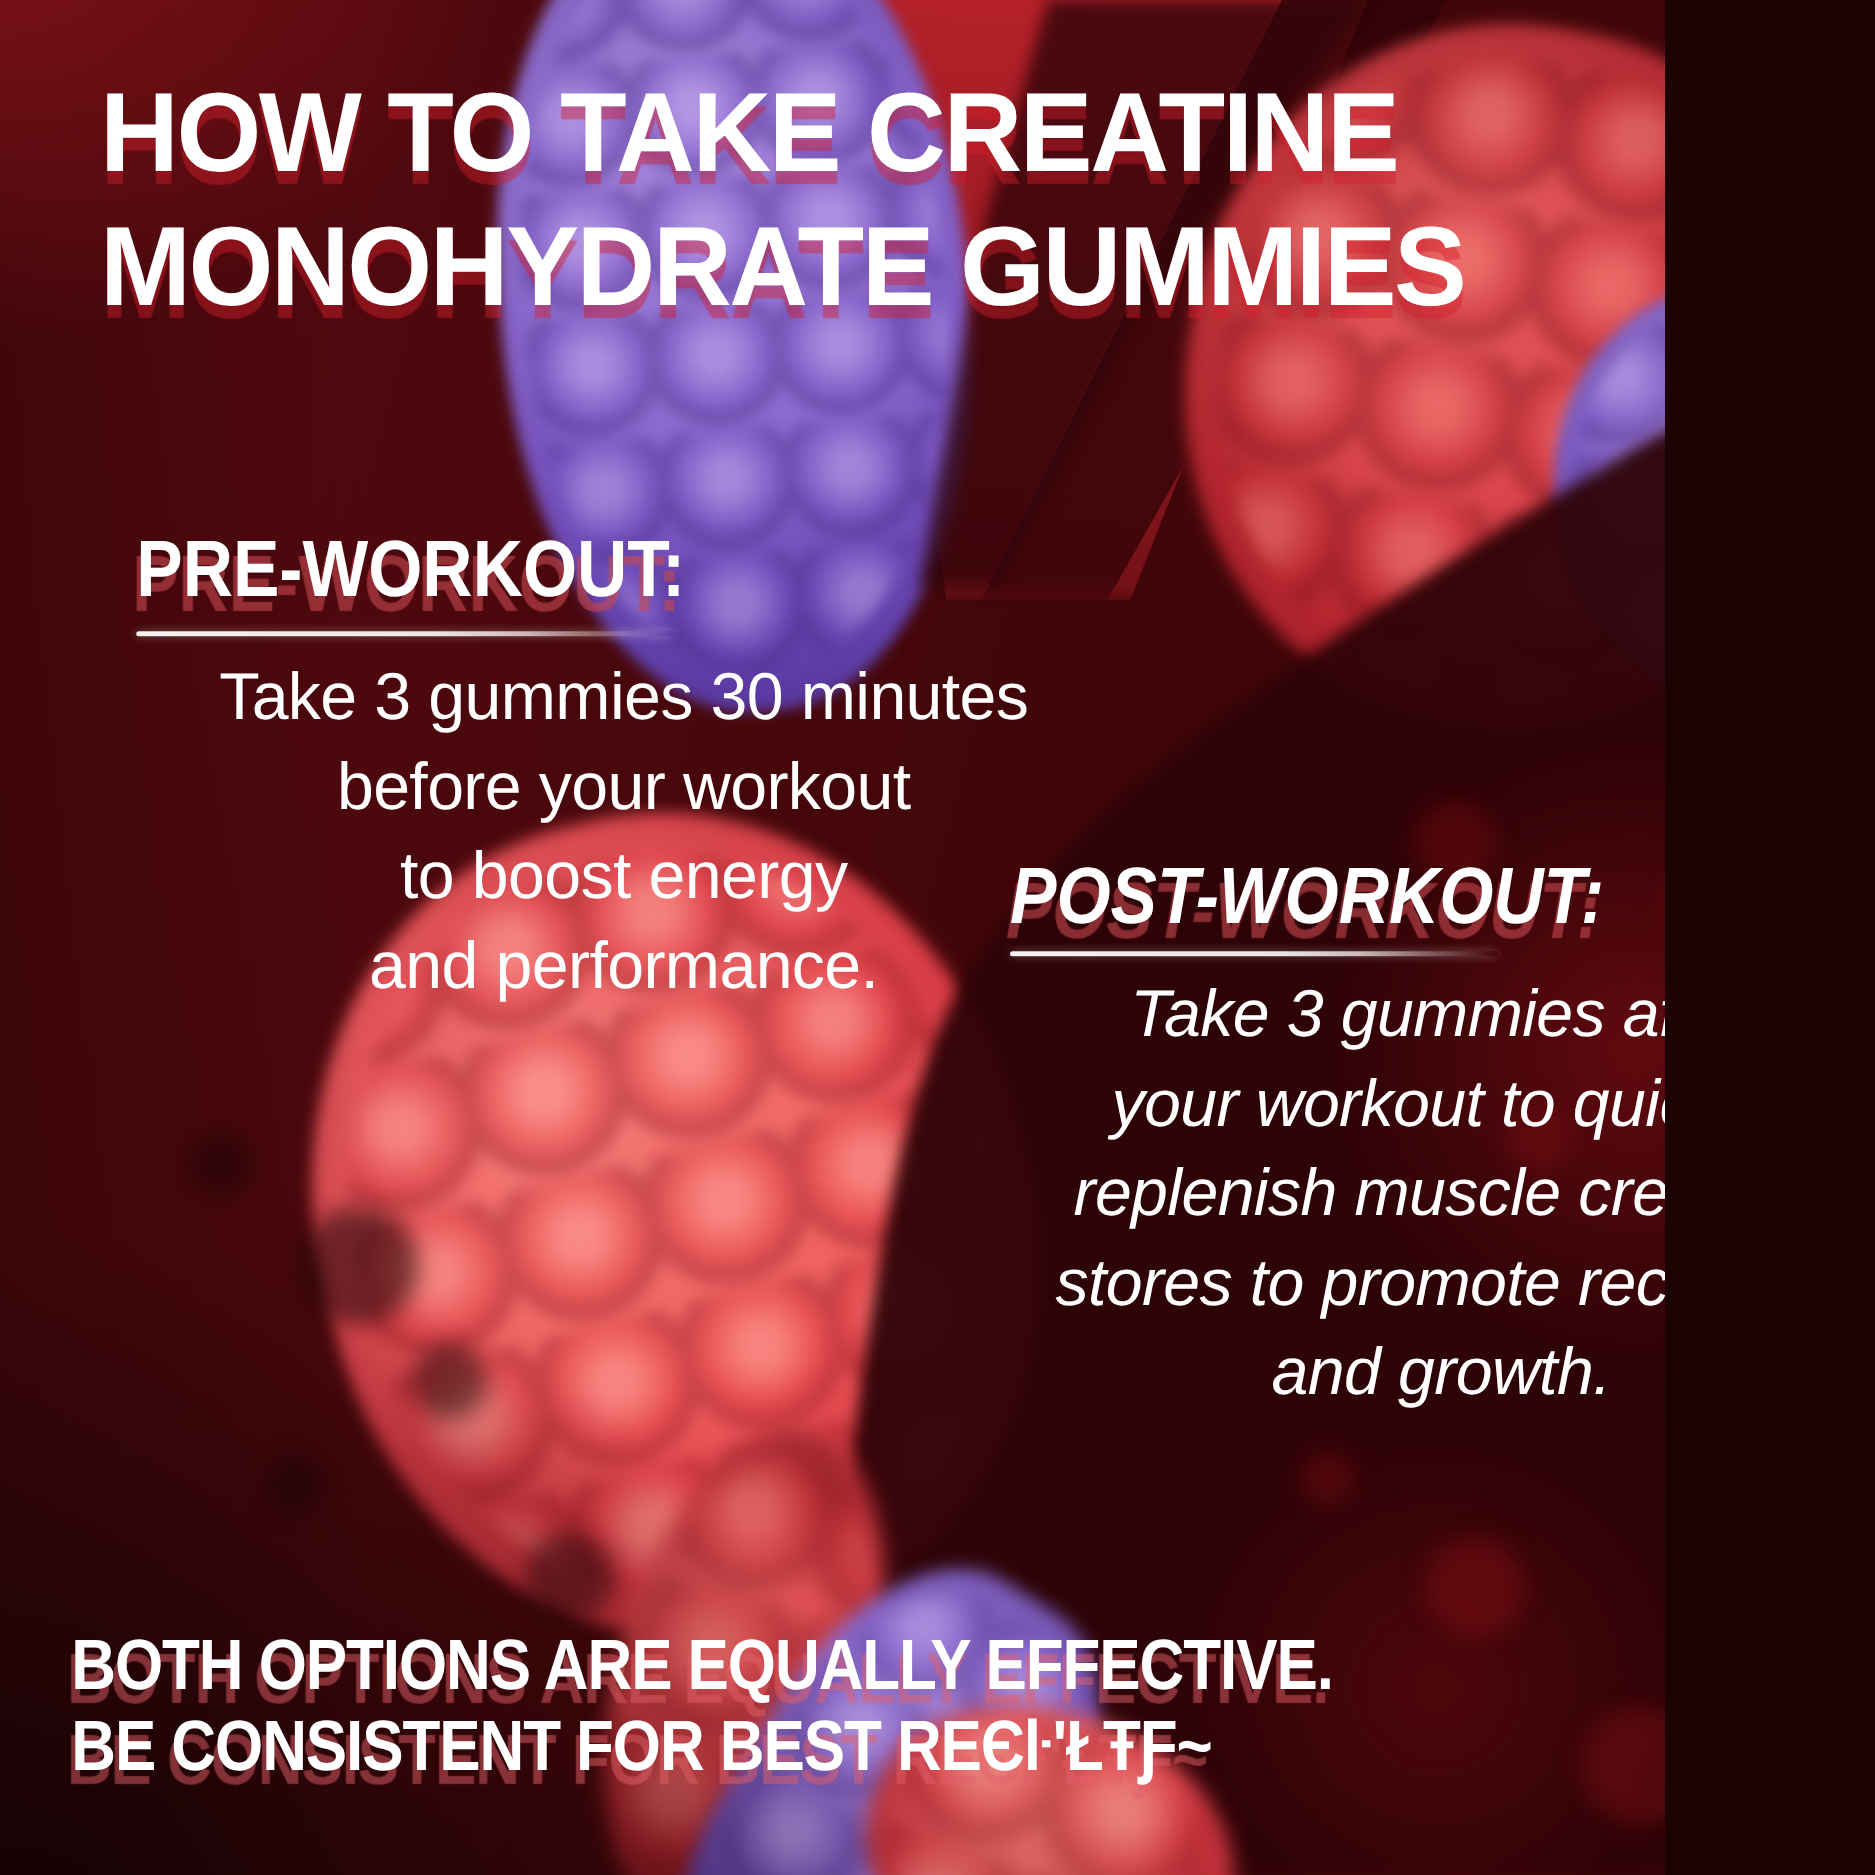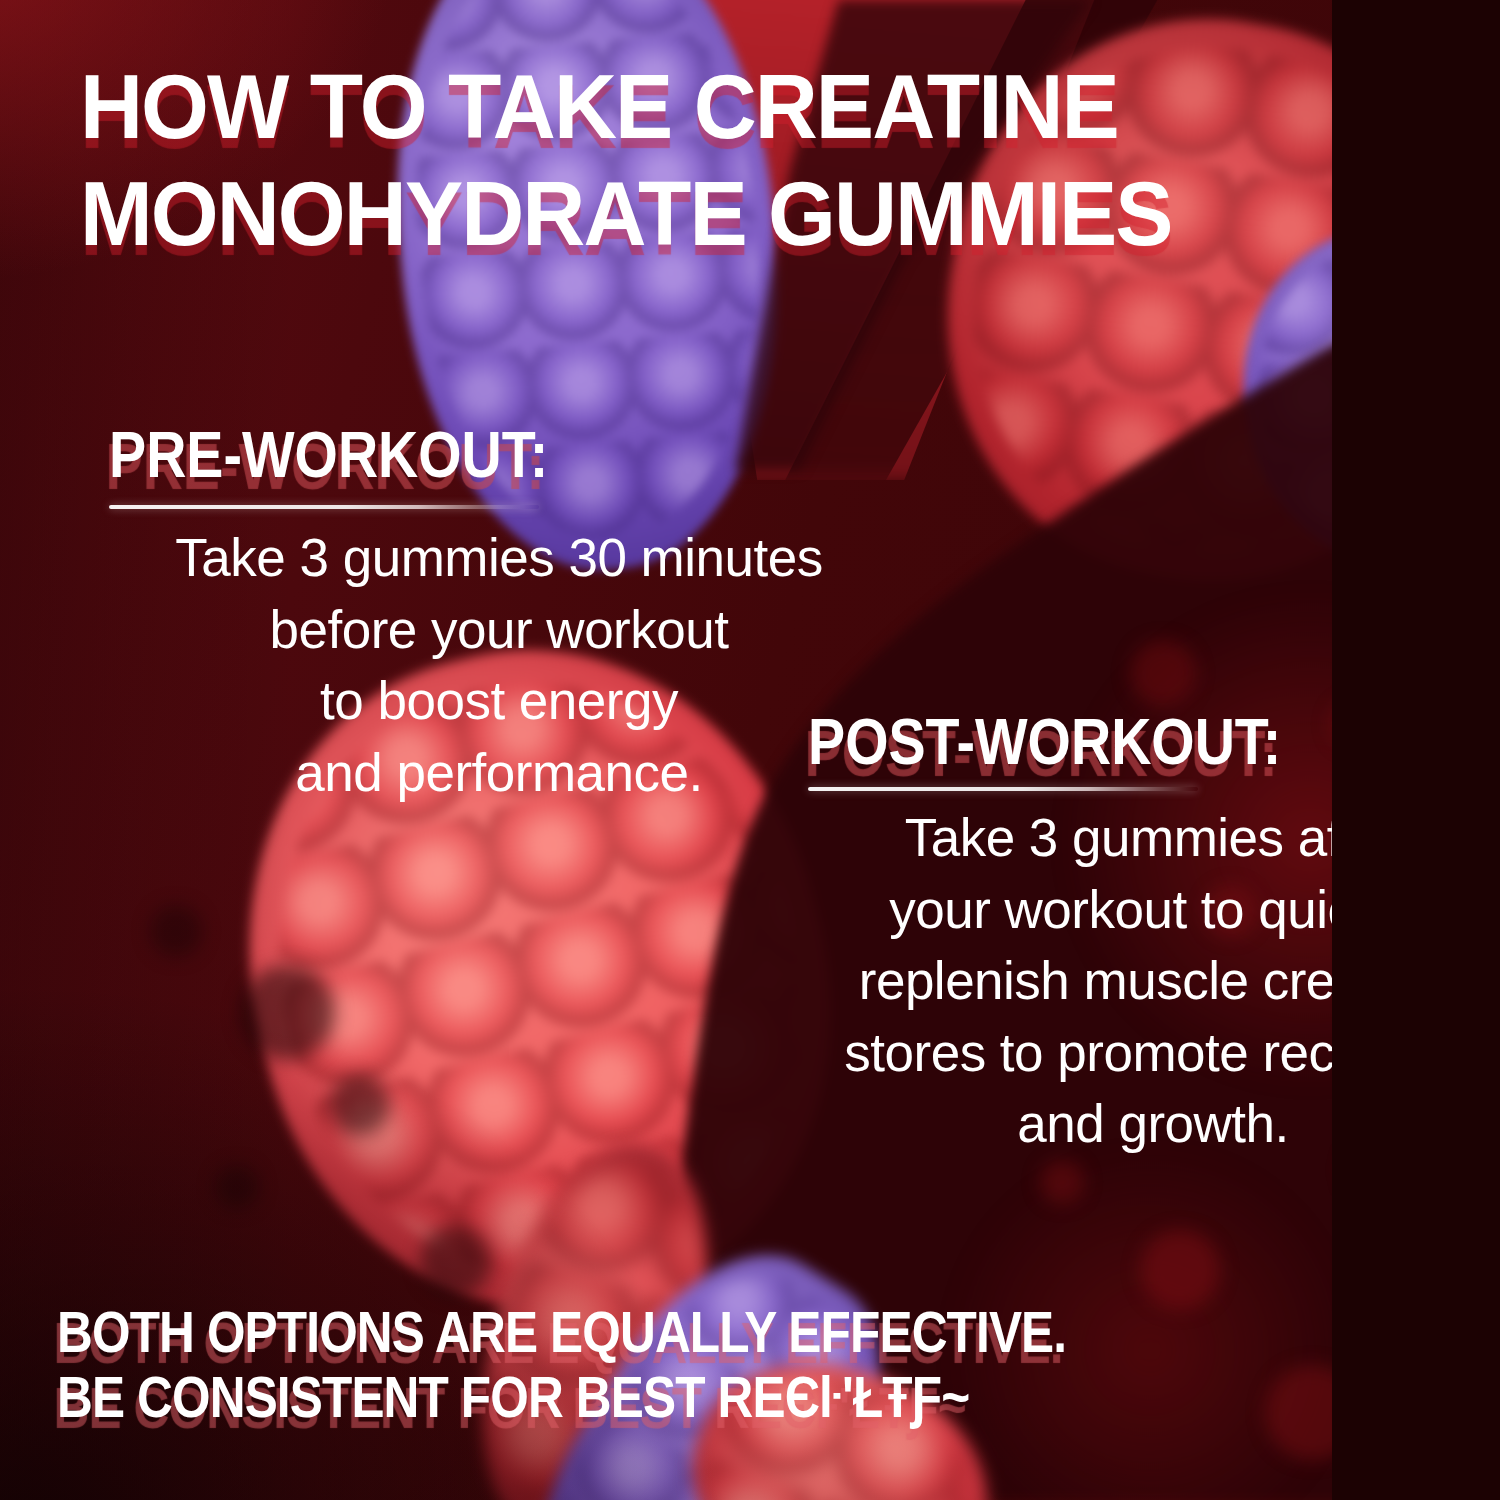--- a/index.html
+++ b/index.html
@@ -81,21 +81,21 @@
     linear-gradient(90deg, rgba(25,2,4,.4), rgba(25,2,4,0) 22%);}
 
   
   .title{
     position:absolute; left:80px; top:54px; margin:0; color:#fff;
     font-size:90px; line-height:107px; font-weight:bold; letter-spacing:-2px;
     white-space:pre-line; transform:scaleX(.97); transform-origin:0 0;
     text-shadow:0 10px 1px rgba(210,32,44,.45);}
   .section{position:absolute;}
   .pre{left:74px; top:420px; width:780px;margin-left:35px;}
-  .post{left:808px; top:707px; width:690px;}
+  .post{left:808px; top:681px; width:690px;font-style:italic;}
   .heading{
     margin:0; color:#fff; font-size:64px; line-height:70px; font-weight:bold;
     letter-spacing:0; transform:scaleX(.87); transform-origin:0 50%; white-space:nowrap;
     text-shadow:-4px 12px 1px rgba(198,74,80,.6);}
   .divider{
     height:4px; border-radius:2px;
     background:linear-gradient(90deg, rgba(255,255,255,.95) 0%, rgba(255,255,255,.9) 55%, rgba(255,245,245,.75) 72%, rgba(255,255,255,0) 100%);
     box-shadow:0 0 8px rgba(255,240,240,.35);}
   .pre .divider{margin-top:15px; width:430px;}
   .post .divider{margin-top:10px; width:390px;}

